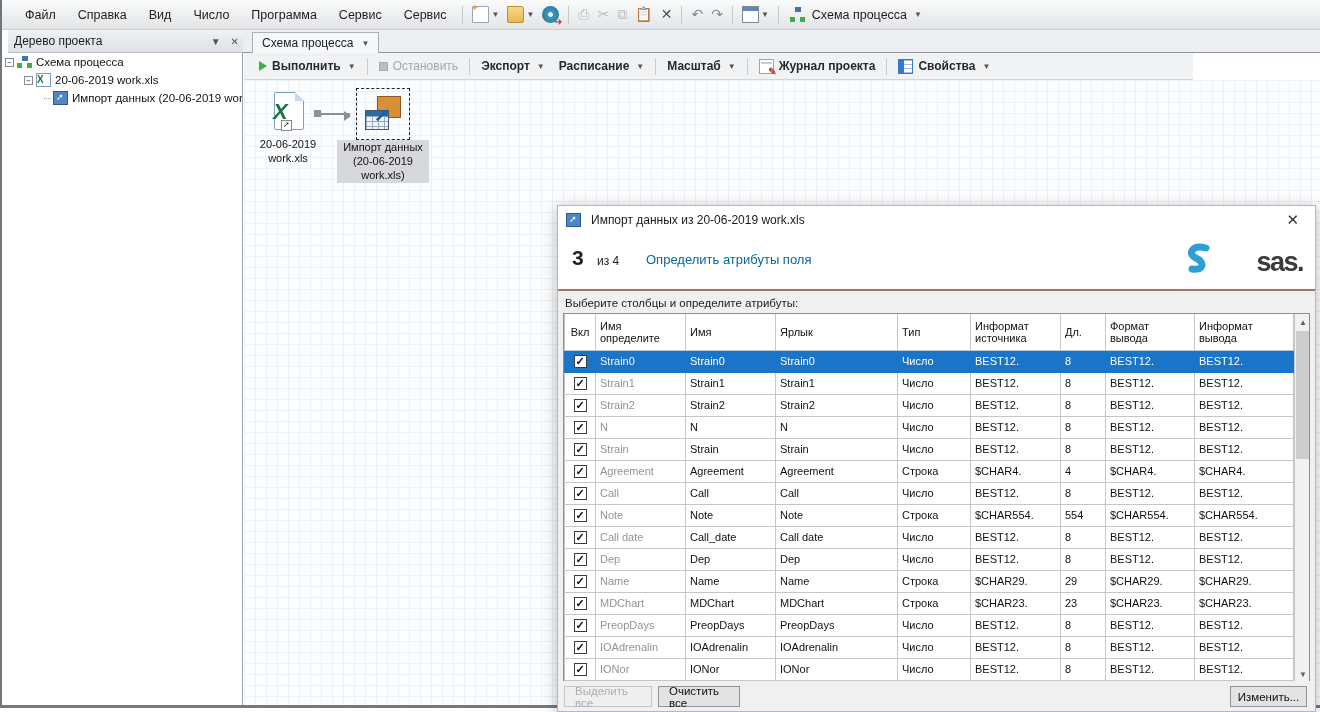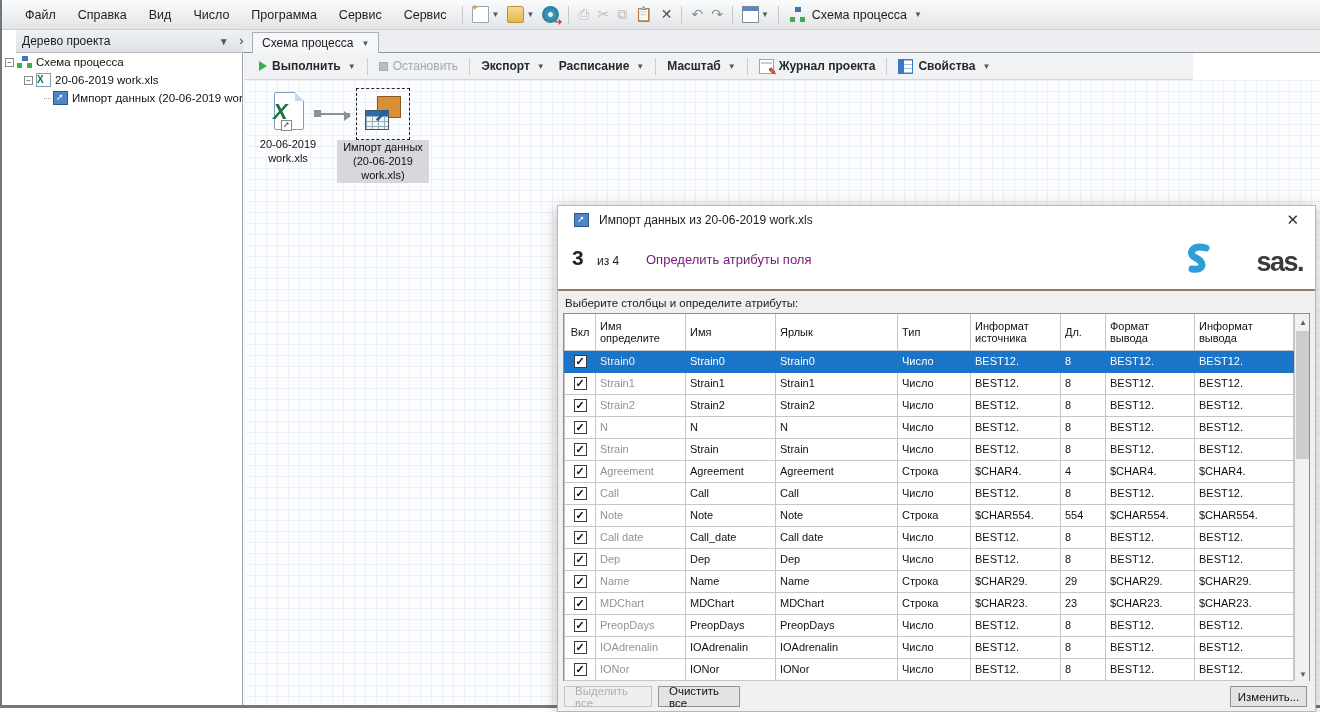--- a/index.html
+++ b/index.html
@@ -16,21 +16,21 @@
     background:linear-gradient(#fafbfb, #e9ebed 70%, #e2e4e6);
     border-bottom:1px solid #cdd0d3; display:flex; align-items:center; padding-left:14px; z-index:30; }
   .menu-item { font-size:12.5px; color:#1c1c1c; padding:4px 11px; cursor:default; }
   .mb-sep { width:1px; height:18px; background:#c6c9cc; margin:0 5px; }
   .tb-btn { display:flex; align-items:center; padding:2px 3px; margin:0 1px; }
   .caret { font-size:8px; color:#555; margin-left:2px; }
   .ic { width:17px; height:17px; display:inline-block; position:relative; }
   .flow-selector { display:flex; align-items:center; gap:5px; padding:2px 6px; font-size:12.5px; color:#1c1c1c; }
 
   
-  .panel-header { left:16px; top:30px; width:243px; height:23px;
+  .panel-header { left:8px; top:30px; width:243px; height:23px;
     background:linear-gradient(#f0f2f4,#dde1e5); border-right:1px solid #9aa0a6;
     border-bottom:1px solid #b9bec3; display:flex; align-items:center; padding:0 6px; z-index:20; }
   .panel-header .ttl { font-size:12px; color:#1a1a1a; flex:1; }
   .panel-header .hb { font-size:10px; color:#555; padding:0 5px; }
   .tabrow { left:243px; top:30px; width:1077px; height:23px; background:#eceef1;
     border-bottom:1px solid #8f959b; z-index:20; }
   .tab { position:absolute; left:9px; top:2px; height:21px; background:#f6f7f9;
     border:1px solid #aab0b6; border-bottom:none; display:flex; align-items:center;
     padding:0 9px; font-size:12px; color:#1c1c1c; gap:6px; }
 
@@ -77,28 +77,28 @@
   .imp-orange { position:absolute; right:0; top:0; width:24px; height:22px; background:#d98e38; border:1px solid #8a5a20; }
   .imp-grid { position:absolute; left:0; bottom:2px; width:24px; height:20px; background:#eef4f8; border:1px solid #456;
     background-image:linear-gradient(#9ab 1px, transparent 1px), linear-gradient(90deg,#9ab 1px, transparent 1px);
     background-size:6px 5px; }
   .imp-grid:before { content:""; position:absolute; left:0; top:0; right:0; height:5px; background:#2e6da4; }
   .imp-arrow { position:absolute; left:9px; top:7px; width:18px; height:18px; color:#1d5fa8; font-size:19px; font-weight:700; }
 
   
   .dialog { left:557px; top:205px; width:759px; height:507px; background:#fff;
     border:1px solid #9cbede; box-shadow:0 3px 14px rgba(0,0,0,.28); z-index:50; }
-  .dlg-titlebar { position:absolute; left:8px; top:0; right:0; height:28px; background:#fff;
+  .dlg-titlebar { position:absolute; left:0; top:0; right:0; height:28px; background:#fff;
     display:flex; align-items:center; padding:0 8px; }
   .dlg-title { font-size:12px; color:#1c1c1c; margin-left:6px; flex:1; }
   .dlg-close { font-size:15px; color:#333; padding:2px 8px; }
   .dlg-step { position:absolute; left:0; top:28px; right:0; height:55px; background:#fff; }
   .step-num { position:absolute; left:14px; top:12px; font-size:21px; font-weight:700; color:#222; }
   .step-of { position:absolute; left:39px; top:20px; font-size:12px; color:#222; }
-  .step-title { position:absolute; left:88px; top:18px; font-size:13px; color:#701a75; }
+  .step-title { position:absolute; left:88px; top:18px; font-size:13px; color:#0369a1; }
   .sas-logo { position:absolute; right:12px; top:8px; display:flex; align-items:flex-end; }
   .sas-text { font-size:27px; font-weight:700; color:#3a3a3a; letter-spacing:-1.5px; line-height:1;margin-left:40px; }
   .dlg-divider { position:absolute; left:0; top:83px; right:0; height:2px; background:#a3766a; }
   .dlg-content { position:absolute; left:0; top:85px; right:0; bottom:0; background:#f0f0f0; }
   .dlg-instruction { position:absolute; left:7px; top:6px; font-size:11.5px; color:#1c1c1c; }
 
   
   .tbl-wrap { position:absolute; left:5px; top:22px; width:747px; height:370px;
     border:1px solid #898f94; background:#fff; overflow:hidden; display:flex; }
   table { border-collapse:collapse; table-layout:fixed; width:729px; font-size:11px; flex:none; align-self:flex-start; }

